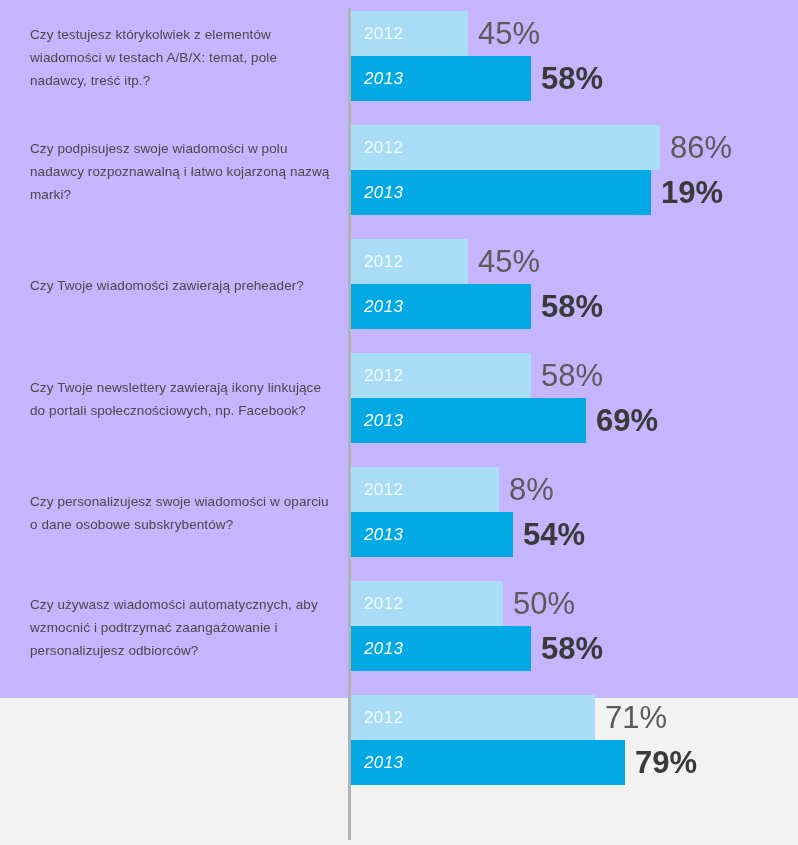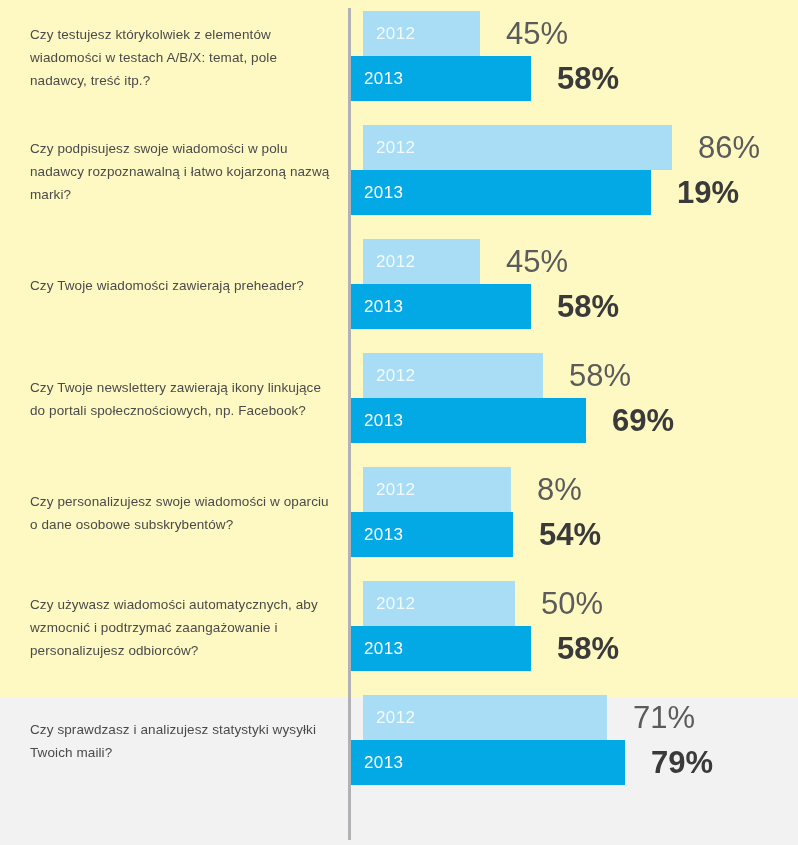--- a/index.html
+++ b/index.html
@@ -12,21 +12,21 @@
     height: 845px;
     font-family: "Liberation Sans", sans-serif;
     overflow: hidden;
     position: relative;
   }
 
   #chart-root {
     position: relative;
     width: 798px;
     height: 698px;
-    background: #fef9c3;
+    background: #c4b5fd;
   }
 
   
   .axis-line {
     position: absolute;
     left: 348px;
     top: 8px;
     width: 3px;
     height: 832px;
     background: #b0b2b5;
@@ -71,38 +71,38 @@
   }
 
   .bar {
     position: relative;
     height: 45px;
     display: flex;
     align-items: center;
     flex: 0 0 auto;
   }
 
-  .bar.y2012 { background: #a9dcf5; margin-left: 12px; }
-  .bar.y2013 { background: #03a9e5; }
+  .bar.y2012 { background: #a9dcf5; }
+  .bar.y2013 { background: #03a9e5; font-style: italic; }
 
   .series-label {
     color: #ffffff;
     font-size: 17px;
     padding-left: 13px;
     letter-spacing: 0.4px;
     white-space: nowrap;
   }
   .bar.y2012 .series-label { color: #f2fbff; }
 
   .value {
     position: relative;
     display: flex;
     align-items: center;
     white-space: nowrap;
-    padding-left: 26px;
+    padding-left: 10px;
     flex: 0 0 auto;
   }
   .value.y2012 {
     font-size: 31px;
     color: #5b5b5b;
     font-weight: 400;
   }
   .value.y2013 {
     font-size: 31px;
     color: #3a3a3a;
@@ -213,21 +213,20 @@
           </div>
           <div class="barline">
             <div class="bar y2013" style="width: 180px;">
               <span class="series-label">2013</span>
             </div>
             <div class="value y2013">58%</div>
           </div>
         </div>
       </div>
       <div class="row">
-        <div class="question">Czy sprawdzasz i analizujesz statystyki wysyłki Twoich maili?</div>
         <div class="bars">
           <div class="barline">
             <div class="bar y2012" style="width: 244px;">
               <span class="series-label">2012</span>
             </div>
             <div class="value y2012">71%</div>
           </div>
           <div class="barline">
             <div class="bar y2013" style="width: 274px;">
               <span class="series-label">2013</span>

